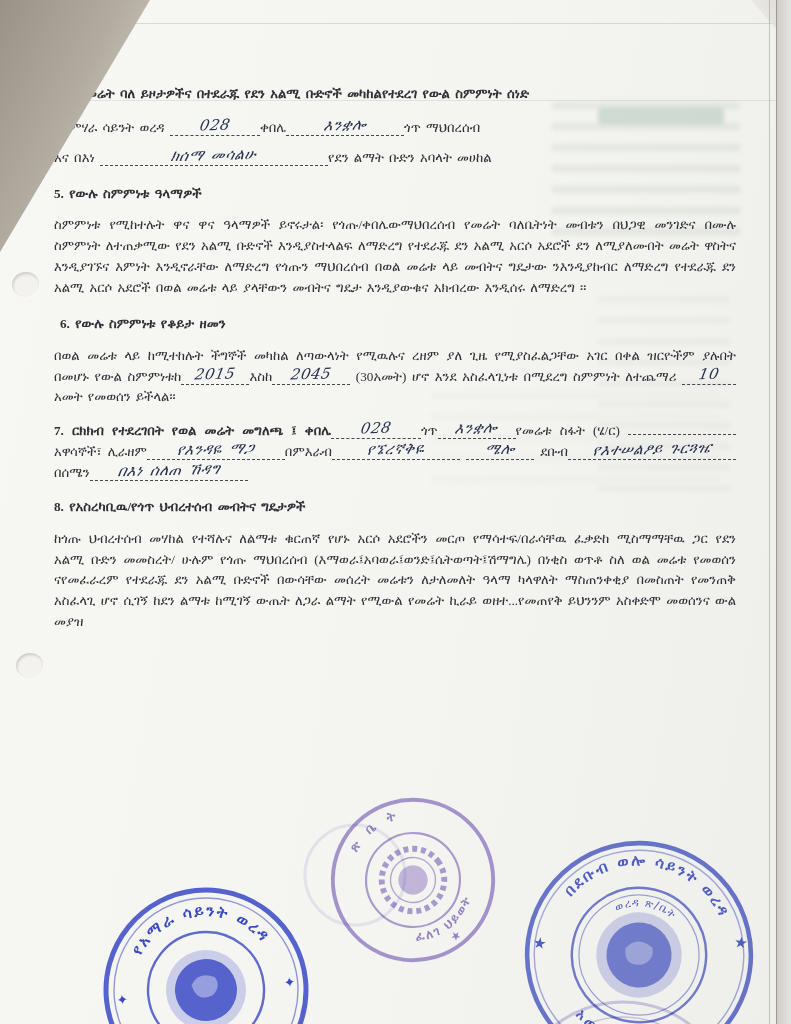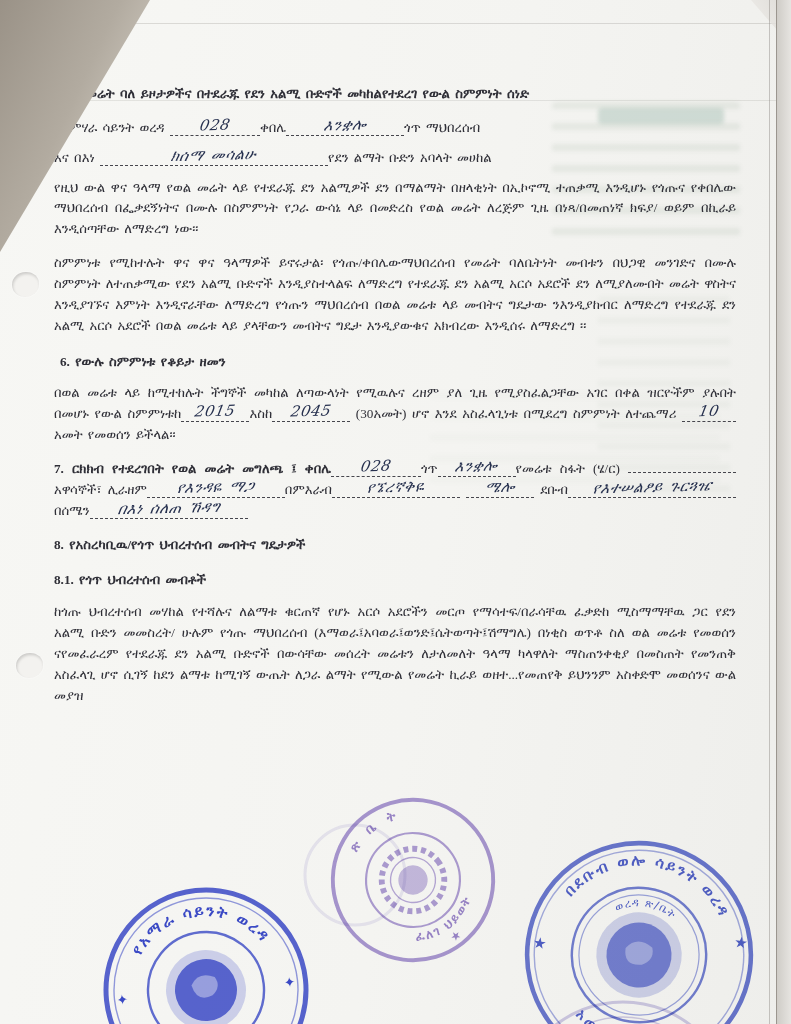--- a/index.html
+++ b/index.html
@@ -102,42 +102,41 @@
         <span>በአምሃራ ሳይንት ወረዳ</span>
         <span class="dots w90"><span class="hw">028</span></span><span>ቀበሌ</span><span class="dots w120"><span class="hw">እንቋሎ</span></span><span>ጎጥ ማህበረሰብ</span>
       </p>
 
       <p class="form-line">
         <span>እና በእነ</span>
         <span class="dots w230"><span class="hw">ክሰማ መሳልሁ</span></span><span>የደን ልማት ቡድን አባላት መሀከል</span>
       </p>
 
 
-      <p class="para">የዚህ ውል ዋና ዓላማ የወል መሬት ላይ የተደራጁ ደን አልሚዎች ደን በማልማት በዘላቂነት በኢኮኖሚ ተጠቃሚ እንዲሆኑ የጎጡና የቀበሌው ማህበረሰብ በፌቃደኝነትና በሙሉ በስምምነት የጋራ ውሳኔ ላይ በመድረስ የወል መሬት ለረጅም ጊዜ በነጻ/በመጠነኛ ክፍያ/ ወይም በኪራይ እንዲሰጣቸው ለማድረግ ነው፡፡</p>
+      <p class="hd">5. የውሉ ስምምነቱ ዓላማዎች</p>
 
       <p class="para">ስምምነቱ የሚከተሉት ዋና ዋና ዓላማዎች ይኖሩታል፡ የጎጡ/ቀበሌውማህበረሰብ የመሬት ባለቤትነት መብቱን በህጋዊ መንገድና በሙሉ ስምምነት ለተጠቃሚው የደን አልሚ ቡድኖች እንዲያስተላልፍ ለማድረግ የተደራጁ ደን አልሚ አርሶ አደሮች ደን ለሚያለሙበት መሬት ዋስትና እንዲያገኙና እምነት እንዲኖራቸው ለማድረግ የጎጡን ማህበረሰብ በወል መሬቱ ላይ መብትና ግዴታው ንእንዲያከብር ለማድረግ የተደራጁ ደን አልሚ አርሶ አደሮች በወል መሬቱ ላይ ያላቸውን መብትና ግዴታ እንዲያውቁና አክብረው እንዲሰሩ ለማድረግ ፡፡</p>
 
       <p class="hd indent">6. የውሉ ስምምነቱ የቆይታ ዘመን</p>
       <p class="para">
         <span>በወል መሬቱ ላይ ከሚተከሉት ችግኞች መካከል ለጣውላነት የሚዉሉና ረዘም ያለ ጊዜ የሚያስፈልጋቸው አገር በቀል ዝርዮችም ያሉበት በመሆኑ የውል ስምምነቱከ</span><span class="dots w70"><span class="hw">2015</span></span><span>እስከ</span><span class="dots w80"><span class="hw">2045</span></span>
         <span>(30አመት) ሆኖ እንደ አስፈላጊነቱ በሚደረግ ስምምነት  ለተጨማሪ</span>
         <span class="dots w55"><span class="hw">10</span></span>
         <span>አመት የመወሰን ይችላል፡፡</span>
       </p>
 
       <p class="para">
         <b>7. ርክክብ የተደረገበት የወል መሬት መግለጫ ፤ ቀበሌ</b><span class="dots w90"><span class="hw">028</span></span><span>ጎጥ</span><span class="dots w80"><span class="hw">እንቋሎ</span></span><span>የመሬቱ ስፋት (ሄ/ር)</span>
         <span class="dots w110"></span>
         <span>አዋሳኞች፣ ሊራዘም</span><span class="dots w140"><span class="hw">የእንዳዬ ማጋ</span></span><span>በምእራብ</span><span class="dots w130"><span class="hw">የኜረኛቅዬ</span></span>
         <span class="dots w70"><span class="hw">ሜሎ</span></span>
         <span>ደቡብ</span><span class="dots w170"><span class="hw">የእተሠልፆይ ጉርጓዤ</span></span><span>በሰሜን</span><span class="dots w160"><span class="hw">በእነ ሰለጠ ኸዳግ</span></span>
       </p>
 
       <p class="hd" style="margin-top:12px">8. የአስረካቢዉ/የጎጥ ህብረተሰብ መብትና ግዴታዎች</p>
-      <p class="hd">8.1. የጎጥ ህብረተሰብ መብቶች</p>
       <p class="para">ከጎጡ ህብረተሰብ መሃከል የተሻሉና ለልማቱ ቁርጠኛ የሆኑ አርሶ አደሮችን መርጦ የማሳተፍ/በራሳቸዉ ፈቃድከ ሚስማማቸዉ ጋር የደን አልሚ ቡድን መመስረት/ ሁሉም የጎጡ ማህበረሰብ (እማወራ፤አባወራ፤ወንድ፤ሴትወጣት፤ሽማግሌ) በነቂስ ወጥቶ ስለ ወል መሬቱ የመወሰን ናየመፈራረም የተደራጁ ደን አልሚ ቡድኖች በውሳቸው መሰረት መሬቱን ለታለመለት ዓላማ ካላዋለት ማስጠንቀቂያ በመስጠት የመንጠቅ አስፈላጊ ሆኖ ሲገኝ ከደን ልማቱ ከሚገኝ ውጤት ለጋራ ልማት የሚውል የመሬት ኪራይ ወዘተ...የመጠየቅ ይህንንም አስቀድሞ መወሰንና ውል መያዝ</p>
     </div>
 
     <svg class="stamp stamp-left" viewBox="0 0 212 212">
       <defs>
         <path id="lpt" d="M 32 106 A 74 74 0 0 1 180 106"></path>
         <path id="lpb" d="M 34 106 A 72 72 0 0 0 178 106"></path>
       </defs>
       <g fill="none" stroke="#2b3ccc">
         <circle cx="106" cy="106" r="100" stroke-width="5" opacity=".85"></circle>

